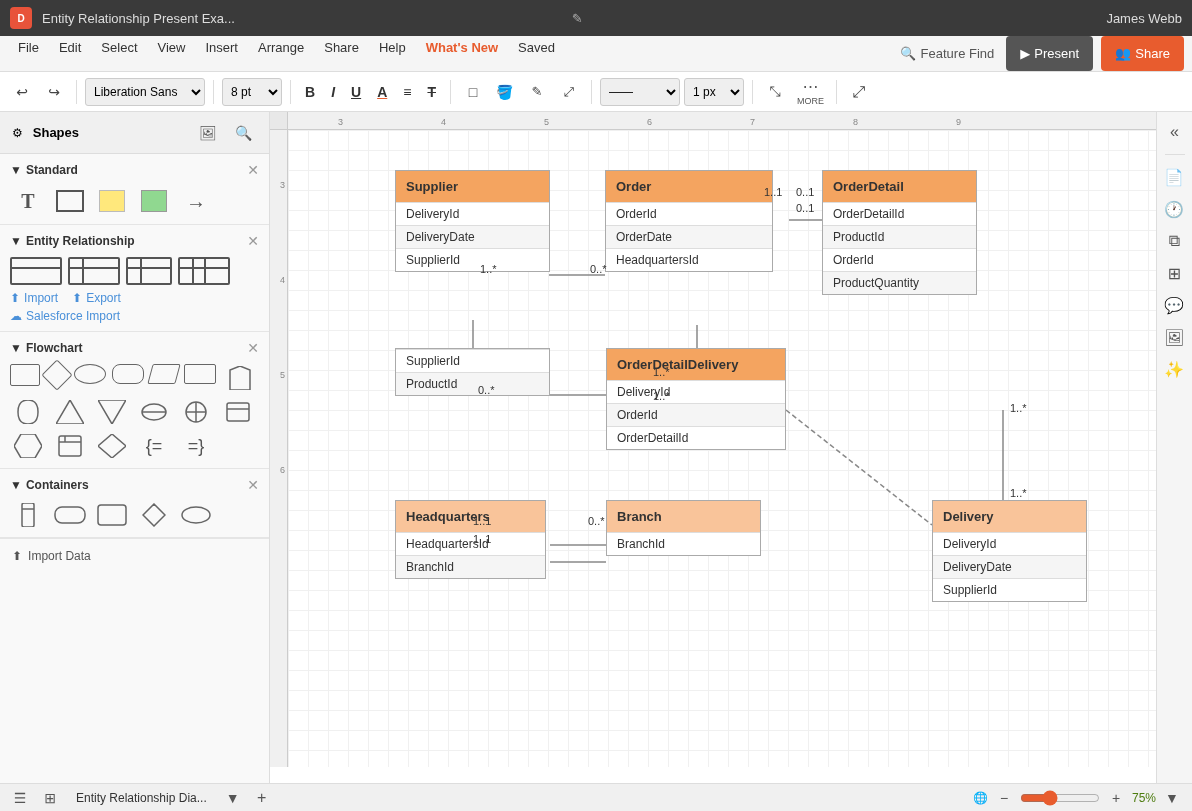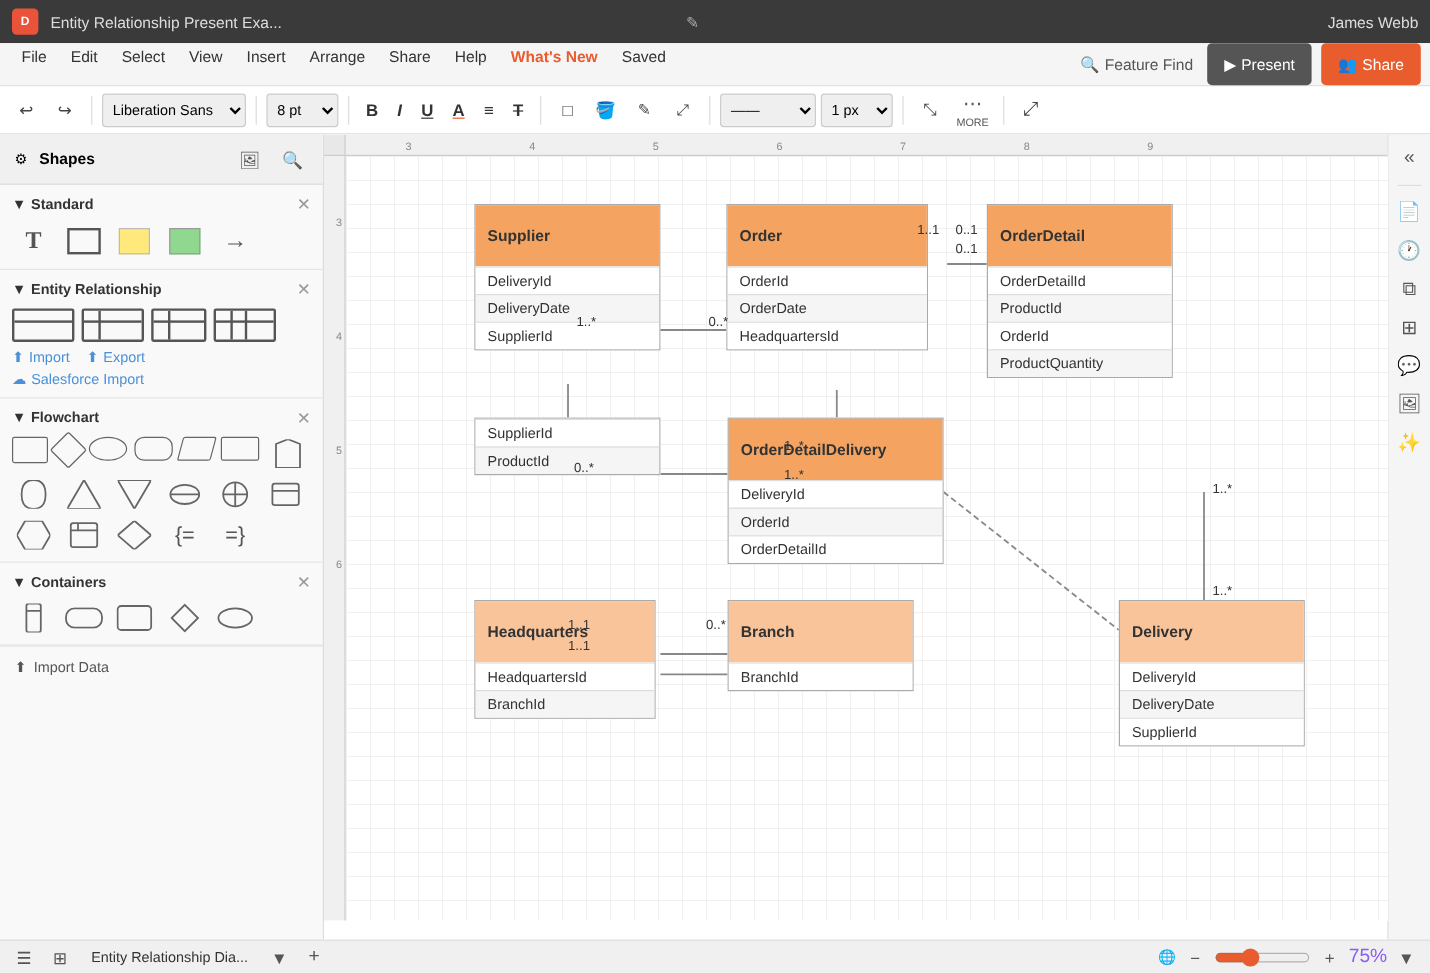--- a/index.html
+++ b/index.html
@@ -302,21 +302,21 @@
       width: 22px; height: 22px;
       border: none; background: transparent;
       cursor: pointer; border-radius: 50%;
       display: flex; align-items: center; justify-content: center;
       font-size: 16px; color: #555;
     }
     #bottom-bar .spacer { flex: 1; }
     #bottom-bar .zoom-controls {
       display: flex; align-items: center; gap: 4px;
     }
-    #bottom-bar .zoom-text { font-size: 16px; color: #8b5cf6; }
+    #bottom-bar .zoom-text { font-size: 12px; color: #4d7c0f; }
     #bottom-bar .zoom-slider { width: 80px; accent-color: #e85c2e; }
 
     
     #right-sidebar {
       width: 36px;
       background: #f5f5f5;
       border-left: 1px solid #ddd;
       display: flex;
       flex-direction: column;
       align-items: center;
@@ -337,21 +337,21 @@
 
     
     .er-entity {
       position: absolute;
       border: 1px solid #aaa;
       background: #fff;
       font-size: 12px;
       min-width: 150px;
     }
     .er-entity-header {
-      padding: 18px 10px;
+      padding: 8px 10px;
       font-weight: bold;
       font-size: 13px;
       text-align: left;
       background: #f4a460;
       color: #333;
     }
     .er-entity-header.light-orange { background: #f9c49a; }
     .er-entity-row {
       padding: 4px 10px;
       border-top: 1px solid #ddd;

